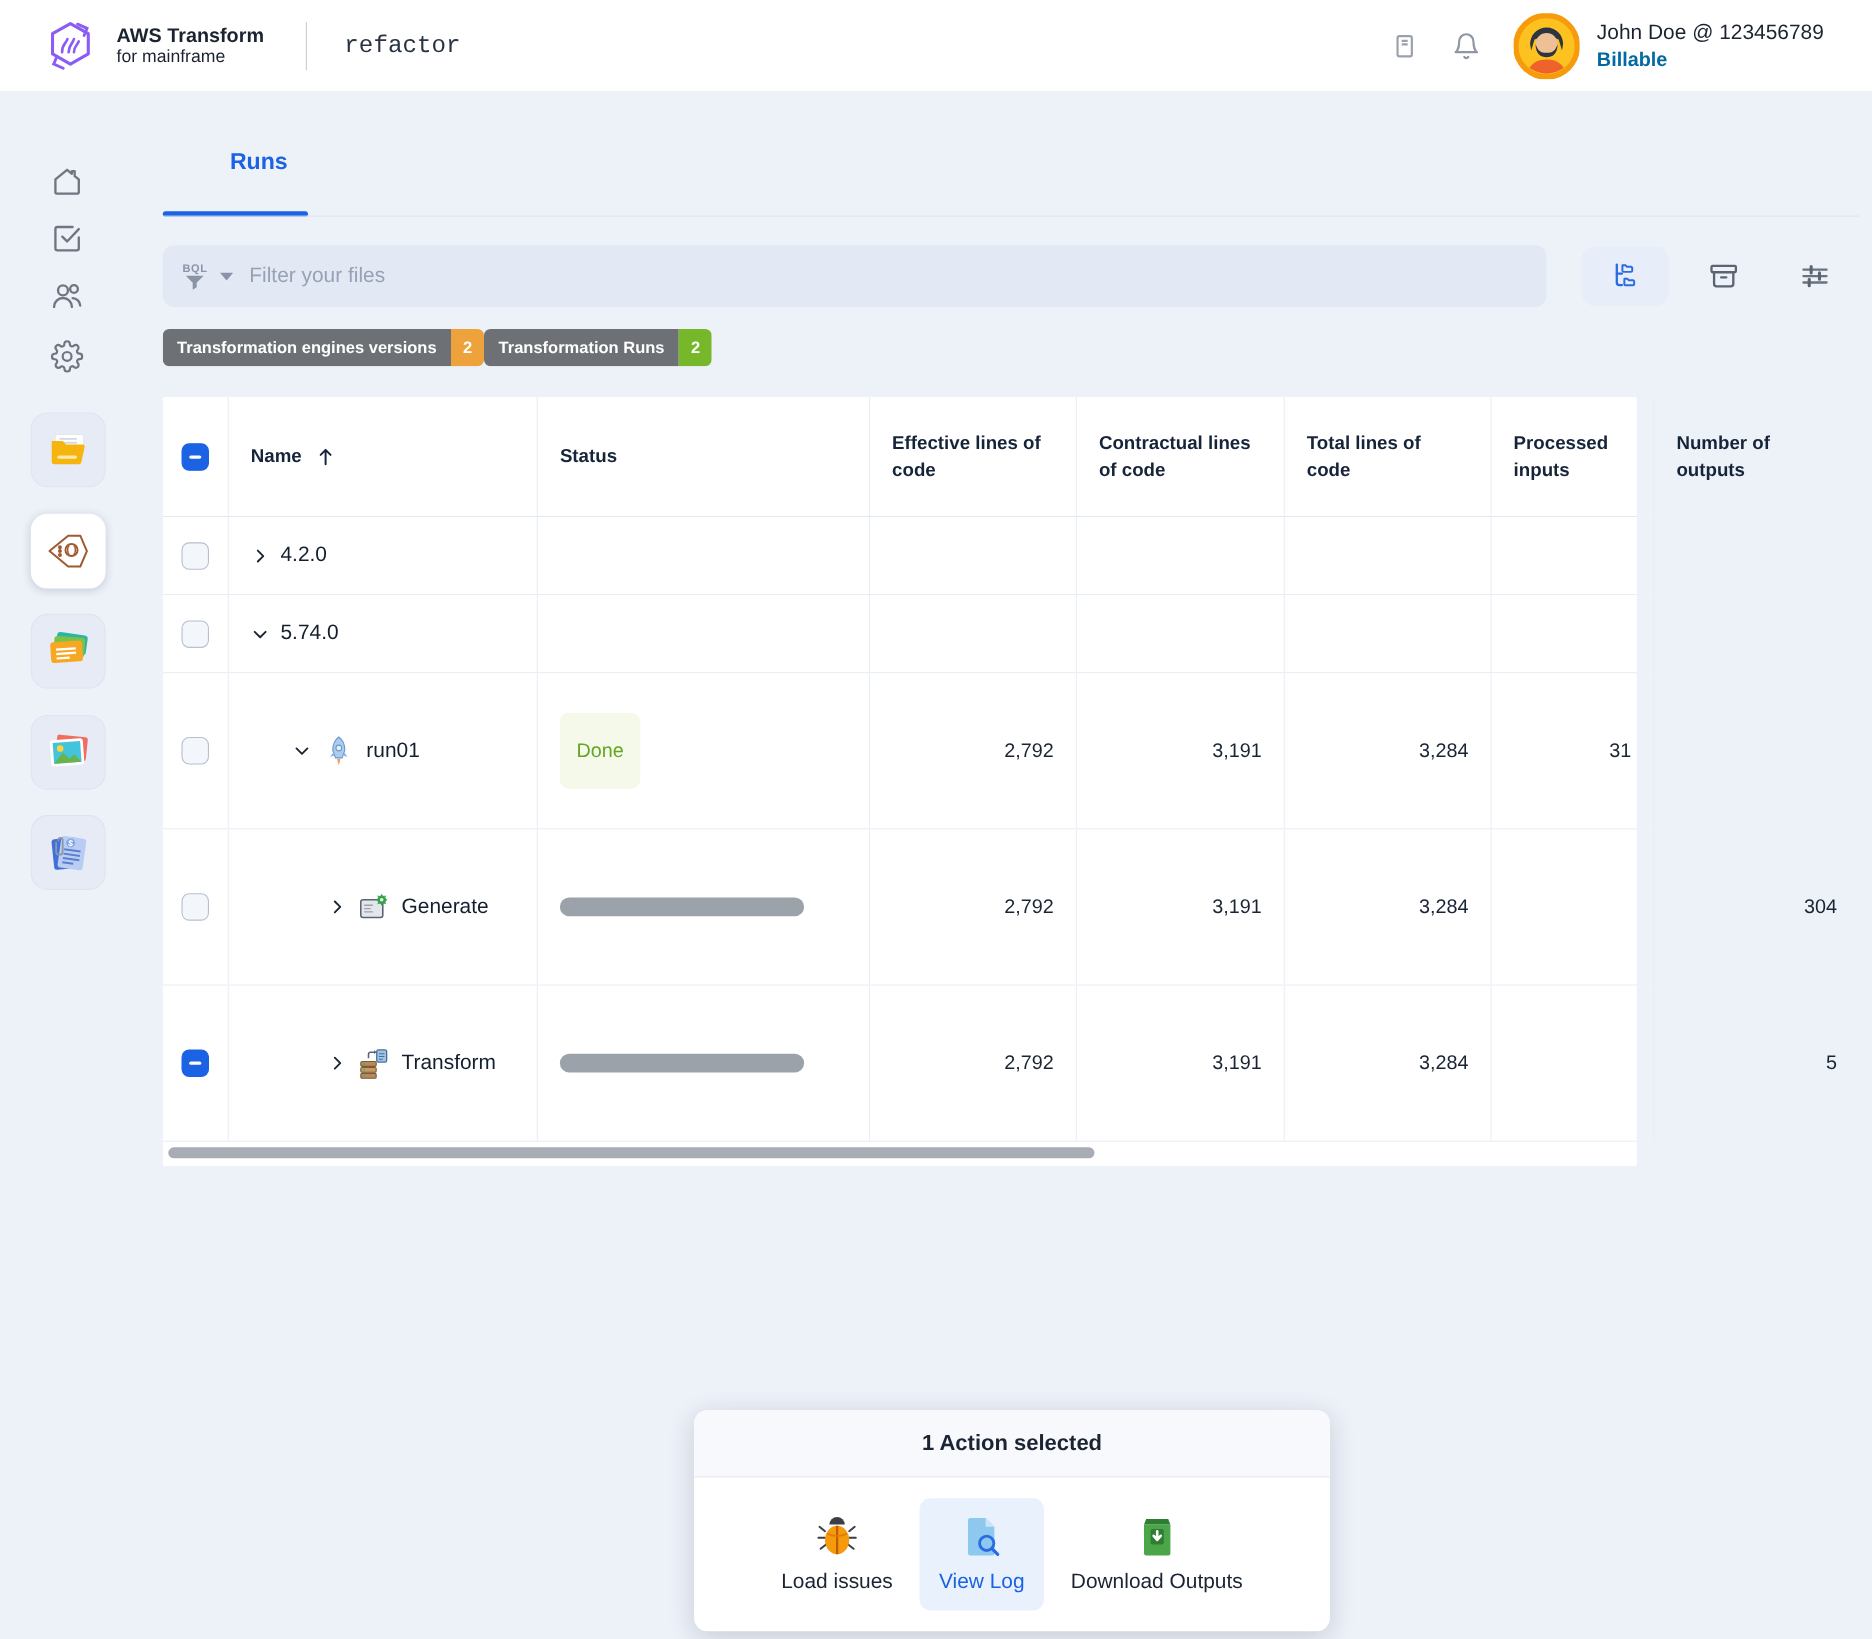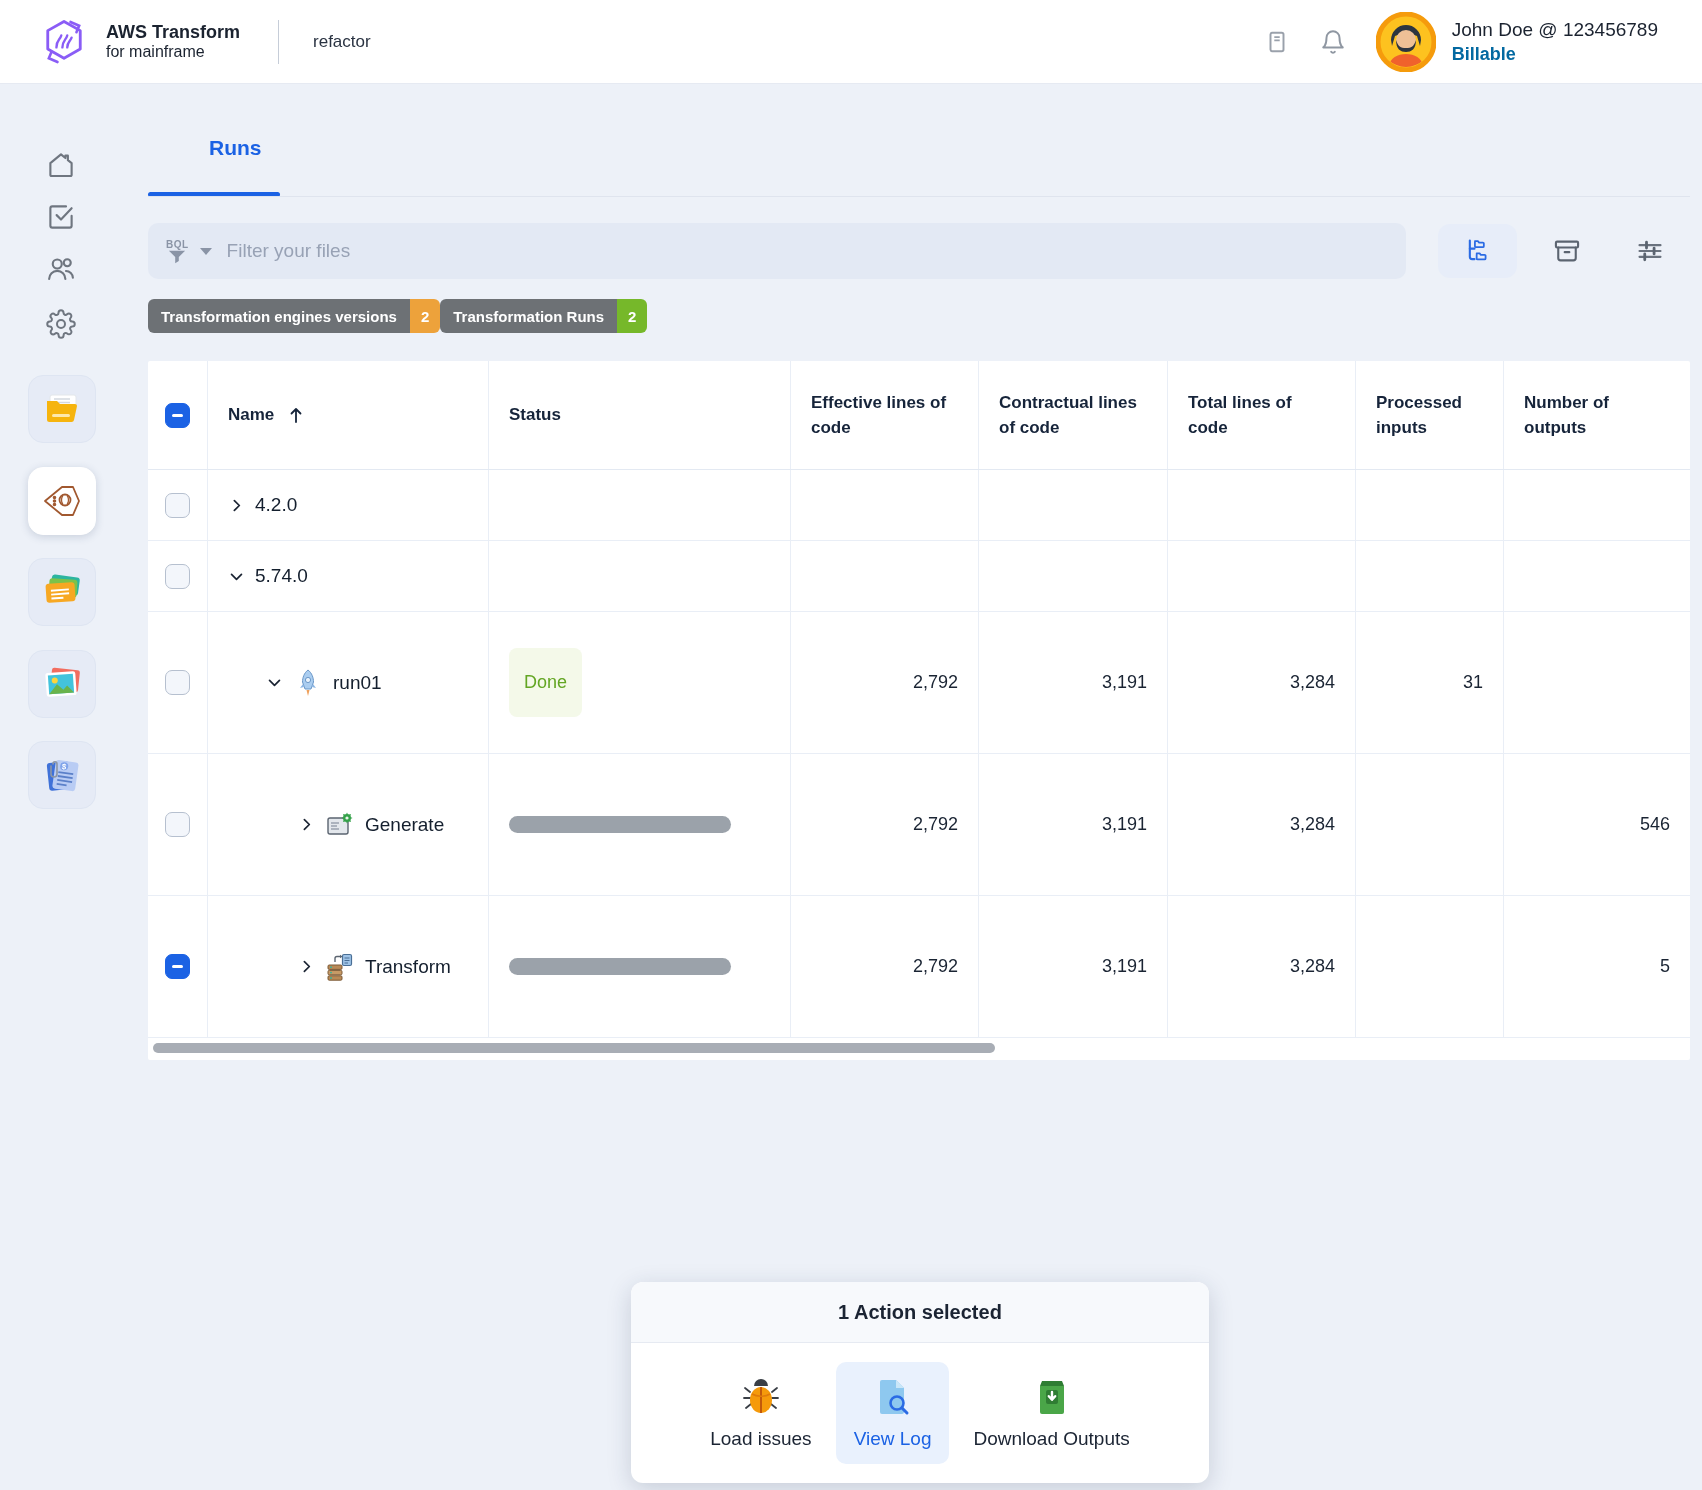--- a/index.html
+++ b/index.html
@@ -13,21 +13,21 @@
   .topbar {
     position:absolute; top:0; left:0; width:1702px; height:84px;
     background:#ffffff; border-bottom:1px solid #e6eaf2;
     display:flex; align-items:center;
   }
   .brand { display:flex; align-items:center; gap:16px; margin-left:38px; }
   .brand-text { line-height:1.15; }
   .brand-title { font-size:18px; font-weight:700; color:#1b2330; }
   .brand-sub { font-size:16px; color:#1b2330; }
   .brand-divider { width:1px; height:44px; background:#c6cdd8; margin:0 18px 0 22px; }
-  .app-name { font-size:17px; color:#2a3342; }
+  .app-name { font-size:22px; color:#2a3342;font-family:Liberation Mono, monospace; }
   .topbar-right { margin-left:auto; display:flex; align-items:center; gap:30px; margin-right:44px; }
   .icon-btn { background:none; border:none; cursor:pointer; display:flex; align-items:center; }
   .user-cluster { display:flex; align-items:center; gap:16px; }
   .user-lines { line-height:1.35; }
   .user-name { font-size:19px; color:#1b2330; }
   .user-billing { font-size:18px; font-weight:700; color:#0369a1; }
   
   .sidebar { position:absolute; top:84px; left:0; width:128px; bottom:0; }
   .side-icon { position:absolute; left:46px; width:30px; height:30px; cursor:pointer; }
   .tile {
@@ -57,21 +57,21 @@
     display:flex; align-items:center; justify-content:center; cursor:pointer;
   }
   .toolbtn.active { background:#e7edf9; }
 
   .chips { position:absolute; left:148px; top:299px; display:flex; }
   .chip { display:flex; align-items:stretch; border-radius:6px; overflow:hidden; height:34px; cursor:pointer; }
   .chip-label { background:#6d7175; color:#fff; font-size:15px; font-weight:600; display:flex; align-items:center; padding:0 13px; }
   .chip-count { color:#fff; font-size:15px; font-weight:700; display:flex; align-items:center; padding:0 11px; }
 
   
-  .table { position:absolute; left:148px; top:361px; width:1542px; background:#fff; border-radius:2px; }
+  .table { position:absolute; left:148px; top:361px; width:1340px; background:#fff; border-radius:2px; }
   .tr { display:grid; grid-template-columns:60px 281px 302px 188px 189px 188px 148px 186px; border-bottom:1px solid #e9eef6; }
   .tr:last-of-type { border-bottom:none; }
   .td, .th { border-right:1px solid #e9eef6; display:flex; align-items:center; padding:0 20px; }
   .td:last-child, .th:last-child { border-right:none; }
   .th { font-size:17px; font-weight:700; color:#16243a; line-height:1.5; }
   .tr.head { height:109px; border-bottom:1px solid #e3e9f2; }
   .tr.version { height:71px; }
   .tr.run { height:142px; }
   .cell-check { justify-content:center; }
   .num { justify-content:flex-end; font-size:18px; color:#1a2433; }
@@ -445,21 +445,21 @@
       </div>
       <div class="td">
         <span class="progress">
           <span class="progress-fill" style="width: 80%;"></span>
         </span>
       </div>
       <div class="td num">2,792</div>
       <div class="td num">3,191</div>
       <div class="td num">3,284</div>
       <div class="td num"></div>
-      <div class="td num">546</div>
+      <div class="td num">304</div>
     </div>
 
     <div class="tr run">
       <div class="td cell-check">
           <span class="checkbox cb-indeterminate"></span>
         </div>
       <div class="td name-cell">
         <span class="indent2"></span>
         <button class="expander">
           <svg width="17" height="17" viewBox="0 0 24 24" fill="none" stroke="#1b2433" stroke-width="2.4" stroke-linecap="round" stroke-linejoin="round">

